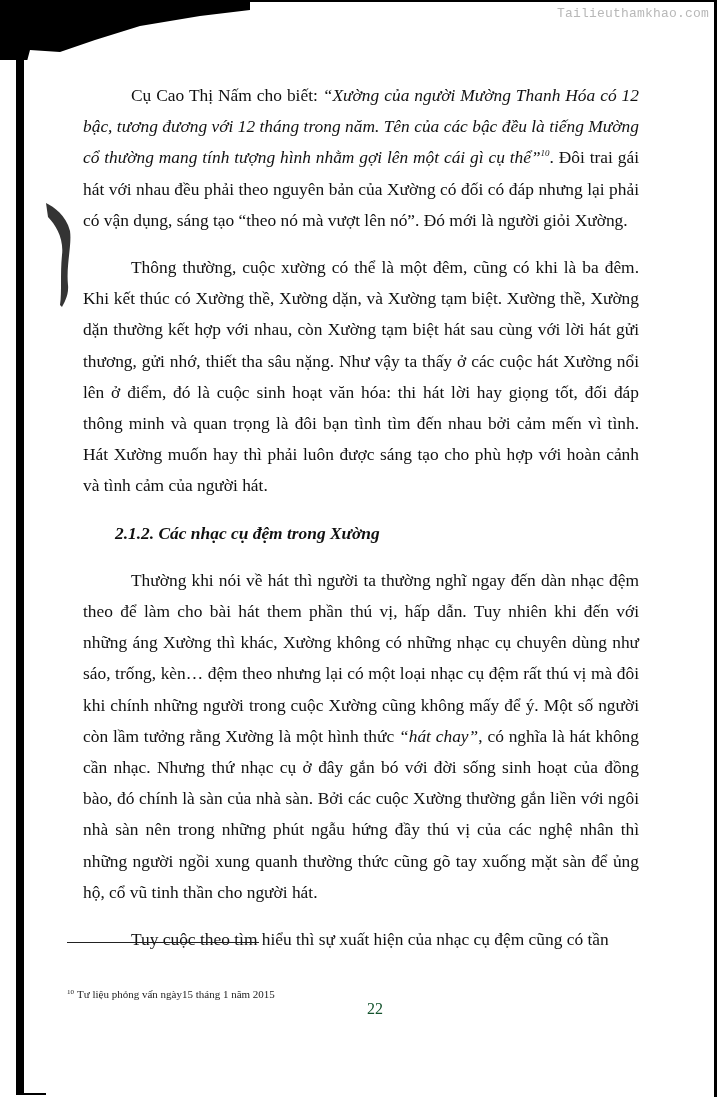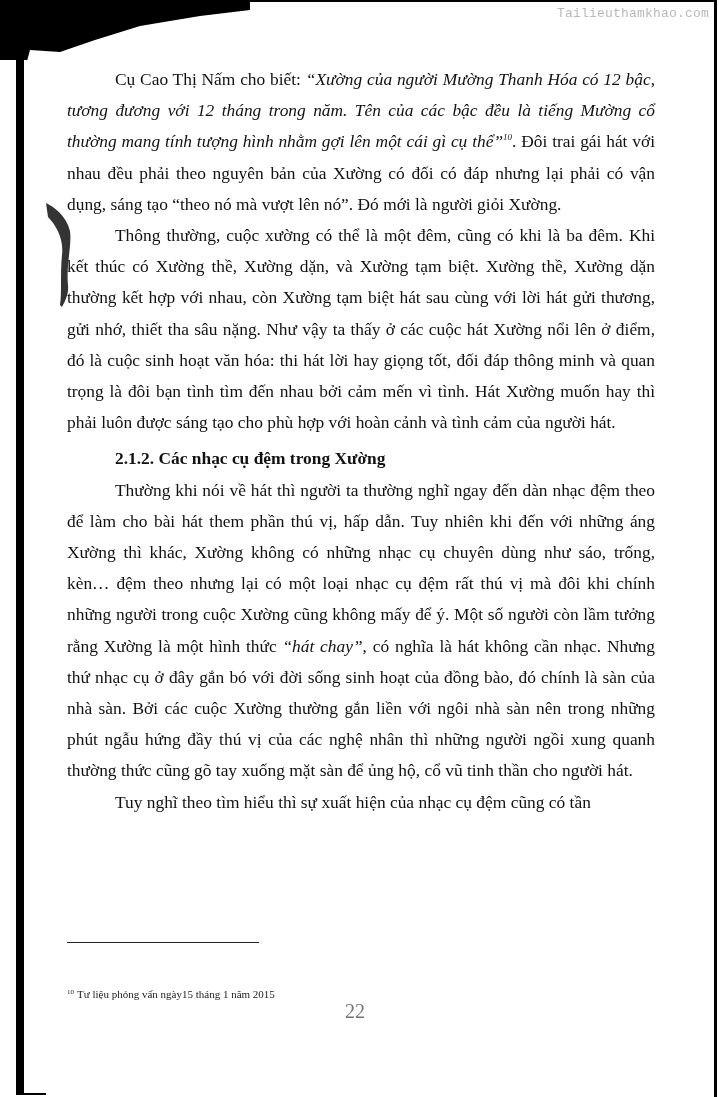--- a/index.html
+++ b/index.html
@@ -44,44 +44,44 @@
       font-size: 13px; color: #b8b8b8; letter-spacing: 0.2px;
     }
 
     .page {
       position: absolute; left: 67px; top: 64px; width: 588px;
     }
     .para {
       font-size: 17.4px;
       line-height: 31.2px;
       text-align: justify;
-      margin: 0;
+      margin: 16px;
       text-indent: 48px;
     }
     .i { font-style: italic; }
     sup.fnref { font-size: 9px; line-height: 0; vertical-align: 7px; font-style: italic; }
 
     .heading {
       font-size: 17.4px; line-height: 31.2px;
-      font-weight: bold; 
+      font-weight: bold; font-style: italic;
       margin: 5px 0 0 48px;
     }
 
     .footnote-rule {
       position: absolute; left: 67px; top: 942px; width: 192px; height: 1px;
       background: #222;
     }
     .footnote {
       position: absolute; left: 67px; top: 968px;
       font-size: 11px; color: #222; margin-top: 20px;
     }
     .footnote sup { font-size: 7px; vertical-align: 4px; margin-right: 3px; }
     .page-number {
-      position: absolute; left: 345px; top: 1000px;
-      font-size: 20px; color: #737373;
+      position: absolute; left: 367px; top: 1000px;
+      font-size: 16px; color: #14532d;
     }
   </style>
 </head>
 <body>
 
 <div class="scan-left-edge"></div>
 <div class="scan-bottom-edge"></div>
 <div class="scan-right-edge"></div>
 <div class="scan-top-line"></div>
 <svg class="scan-top-shadow" viewBox="0 0 719 60" preserveAspectRatio="none">
@@ -97,21 +97,21 @@
   <p class="para">
     <span>Cụ Cao Thị Nấm cho biết: </span><span class="i">“Xường của người Mường Thanh Hóa có 12 bậc, tương đương với 12 tháng trong năm. Tên của các bậc đều là tiếng Mường cổ thường mang tính tượng hình nhằm gợi lên một cái gì cụ thể”</span><sup class="fnref">10</sup><span>. Đôi trai gái hát với nhau đều phải theo nguyên bản của Xường có đối có đáp nhưng lại phải có vận dụng, sáng tạo “theo nó mà vượt lên nó”. Đó mới là người giỏi Xường.</span>
   </p>
   <p class="para">Thông thường, cuộc xường có thể là một đêm, cũng có khi là ba đêm. Khi kết thúc có Xường thề, Xường dặn, và Xường tạm biệt. Xường thề, Xường dặn thường kết hợp với nhau, còn Xường tạm biệt hát sau cùng với lời hát gửi thương, gửi nhớ, thiết tha sâu nặng. Như vậy ta thấy ở các cuộc hát Xường nổi lên ở điểm, đó là cuộc sinh hoạt văn hóa: thi hát lời hay giọng tốt, đối đáp thông minh và quan trọng là đôi bạn tình tìm đến nhau bởi cảm mến vì tình. Hát Xường muốn hay thì phải luôn được sáng tạo cho phù hợp với hoàn cảnh và tình cảm của người hát.</p>
 
   <div class="heading">2.1.2. Các nhạc cụ đệm trong Xường</div>
 
   <p class="para">
     <span>Thường khi nói về hát thì người ta thường nghĩ ngay đến dàn nhạc đệm theo để làm cho bài hát them phần thú vị, hấp dẫn. Tuy nhiên khi đến với những áng Xường thì khác, Xường không có những nhạc cụ chuyên dùng như sáo, trống, kèn… đệm theo nhưng lại có một loại nhạc cụ đệm rất thú vị mà đôi khi chính những người trong cuộc Xường cũng không mấy để ý. Một số người còn lầm tưởng rằng Xường là một hình thức </span><span class="i">“hát chay”</span><span>, có nghĩa là hát không cần nhạc. Nhưng thứ nhạc cụ ở đây gắn bó với đời sống sinh hoạt của đồng bào, đó chính là sàn của nhà sàn. Bởi các cuộc Xường thường gắn liền với ngôi nhà sàn nên trong những phút ngẫu hứng đầy thú vị của các nghệ nhân thì những người ngồi xung quanh thường thức cũng gõ tay xuống mặt sàn để ủng hộ, cổ vũ tinh thần cho người hát.</span>
   </p>
-  <p class="para">Tuy nghĩ theo tìm hiểu thì sự xuất hiện của nhạc cụ đệm cũng có tần</p>
+  <p class="para">Tuy cuộc theo tìm hiểu thì sự xuất hiện của nhạc cụ đệm cũng có tần</p>
 </div>
 
 <div class="footnote-rule"></div>
 <div class="footnote">
   <sup>10</sup><span>Tư liệu phỏng vấn ngày15 tháng 1 năm 2015</span>
 </div>
 
 <div class="page-number">22</div>
 
 </body></html>

